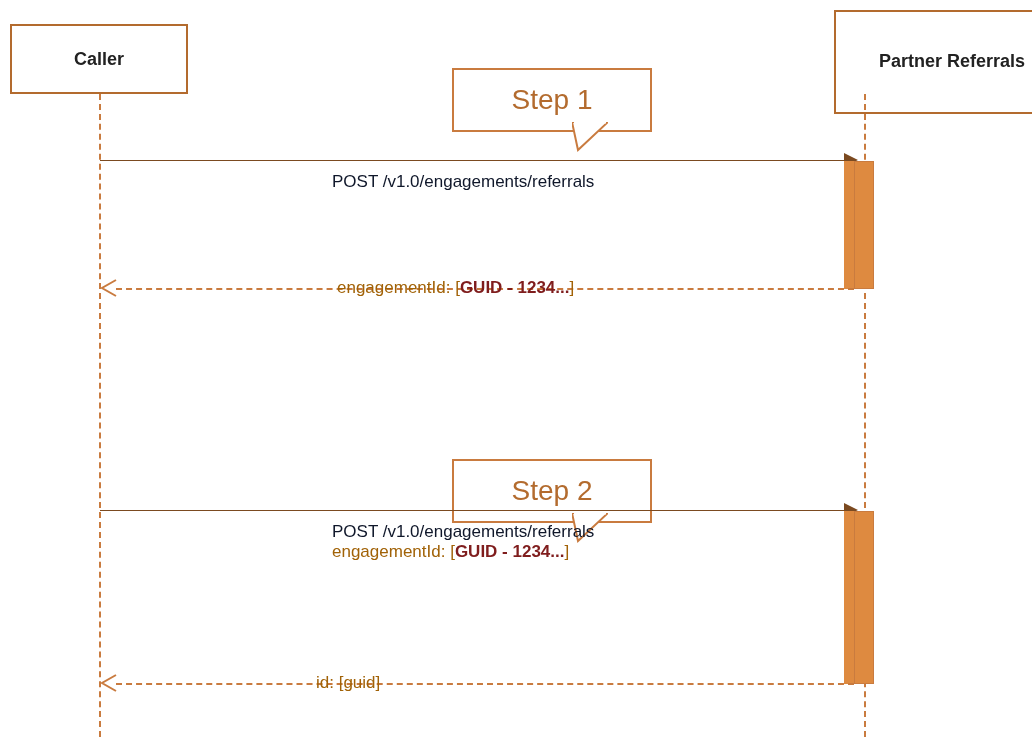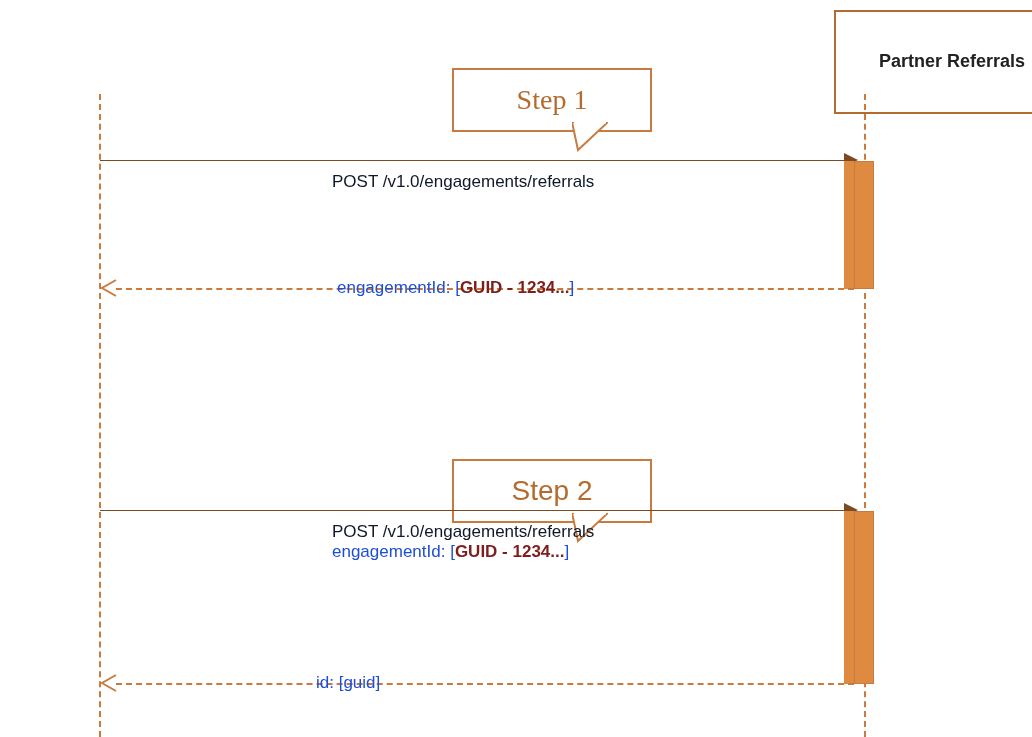--- a/index.html
+++ b/index.html
@@ -79,39 +79,42 @@
     position: absolute;
     bottom: -24px;
     left: 60%;
   }
   .label {
     position: absolute;
     font-size: 17px;
     white-space: nowrap;
   }
   .label .dark { color: #0f172a; }
-  .label .grey { color: #1d4ed8; }
+  .label .grey { color: #a16207; }
   .label .blue { color: #7f1d1d; font-weight: 700; }
 </style>
 </head>
 <body>
 
 <div class="canvas">
 
+  <div class="participant-box" style="left:10px; top:24px; width:178px; height:70px; font-size:18px;">
+    <span>Caller</span>
+  </div>
 
   <div class="participant-box" style="left:786px; top:10px; width:236px; height:104px; font-size:18px; line-height:1.2;margin-left:48px;">
     <div>
       <div>Partner Referrals</div>
     </div>
   </div>
 
   <div class="lifeline" style="left:99px; top:94px; height:643px;"></div>
   <div class="lifeline" style="left:864px; top:94px; height:643px;"></div>
 
-  <div class="callout" style="left:452px; top:68px;font-family:Liberation Serif, serif;">
+  <div class="callout" style="left:452px; top:68px;">
     <div class="callout-box" style="width:200px;">
       <span>Step 1</span>
     </div>
     <div class="callout-tail">
       <svg width="36" height="30">
         <polygon points="0,0 36,0 6,28" fill="#ffffff" stroke="#c97b3f" stroke-width="2"></polygon>
         <line x1="2" y1="0" x2="34" y2="0" stroke="#ffffff" stroke-width="3"></line>
       </svg>
     </div>
   </div>

